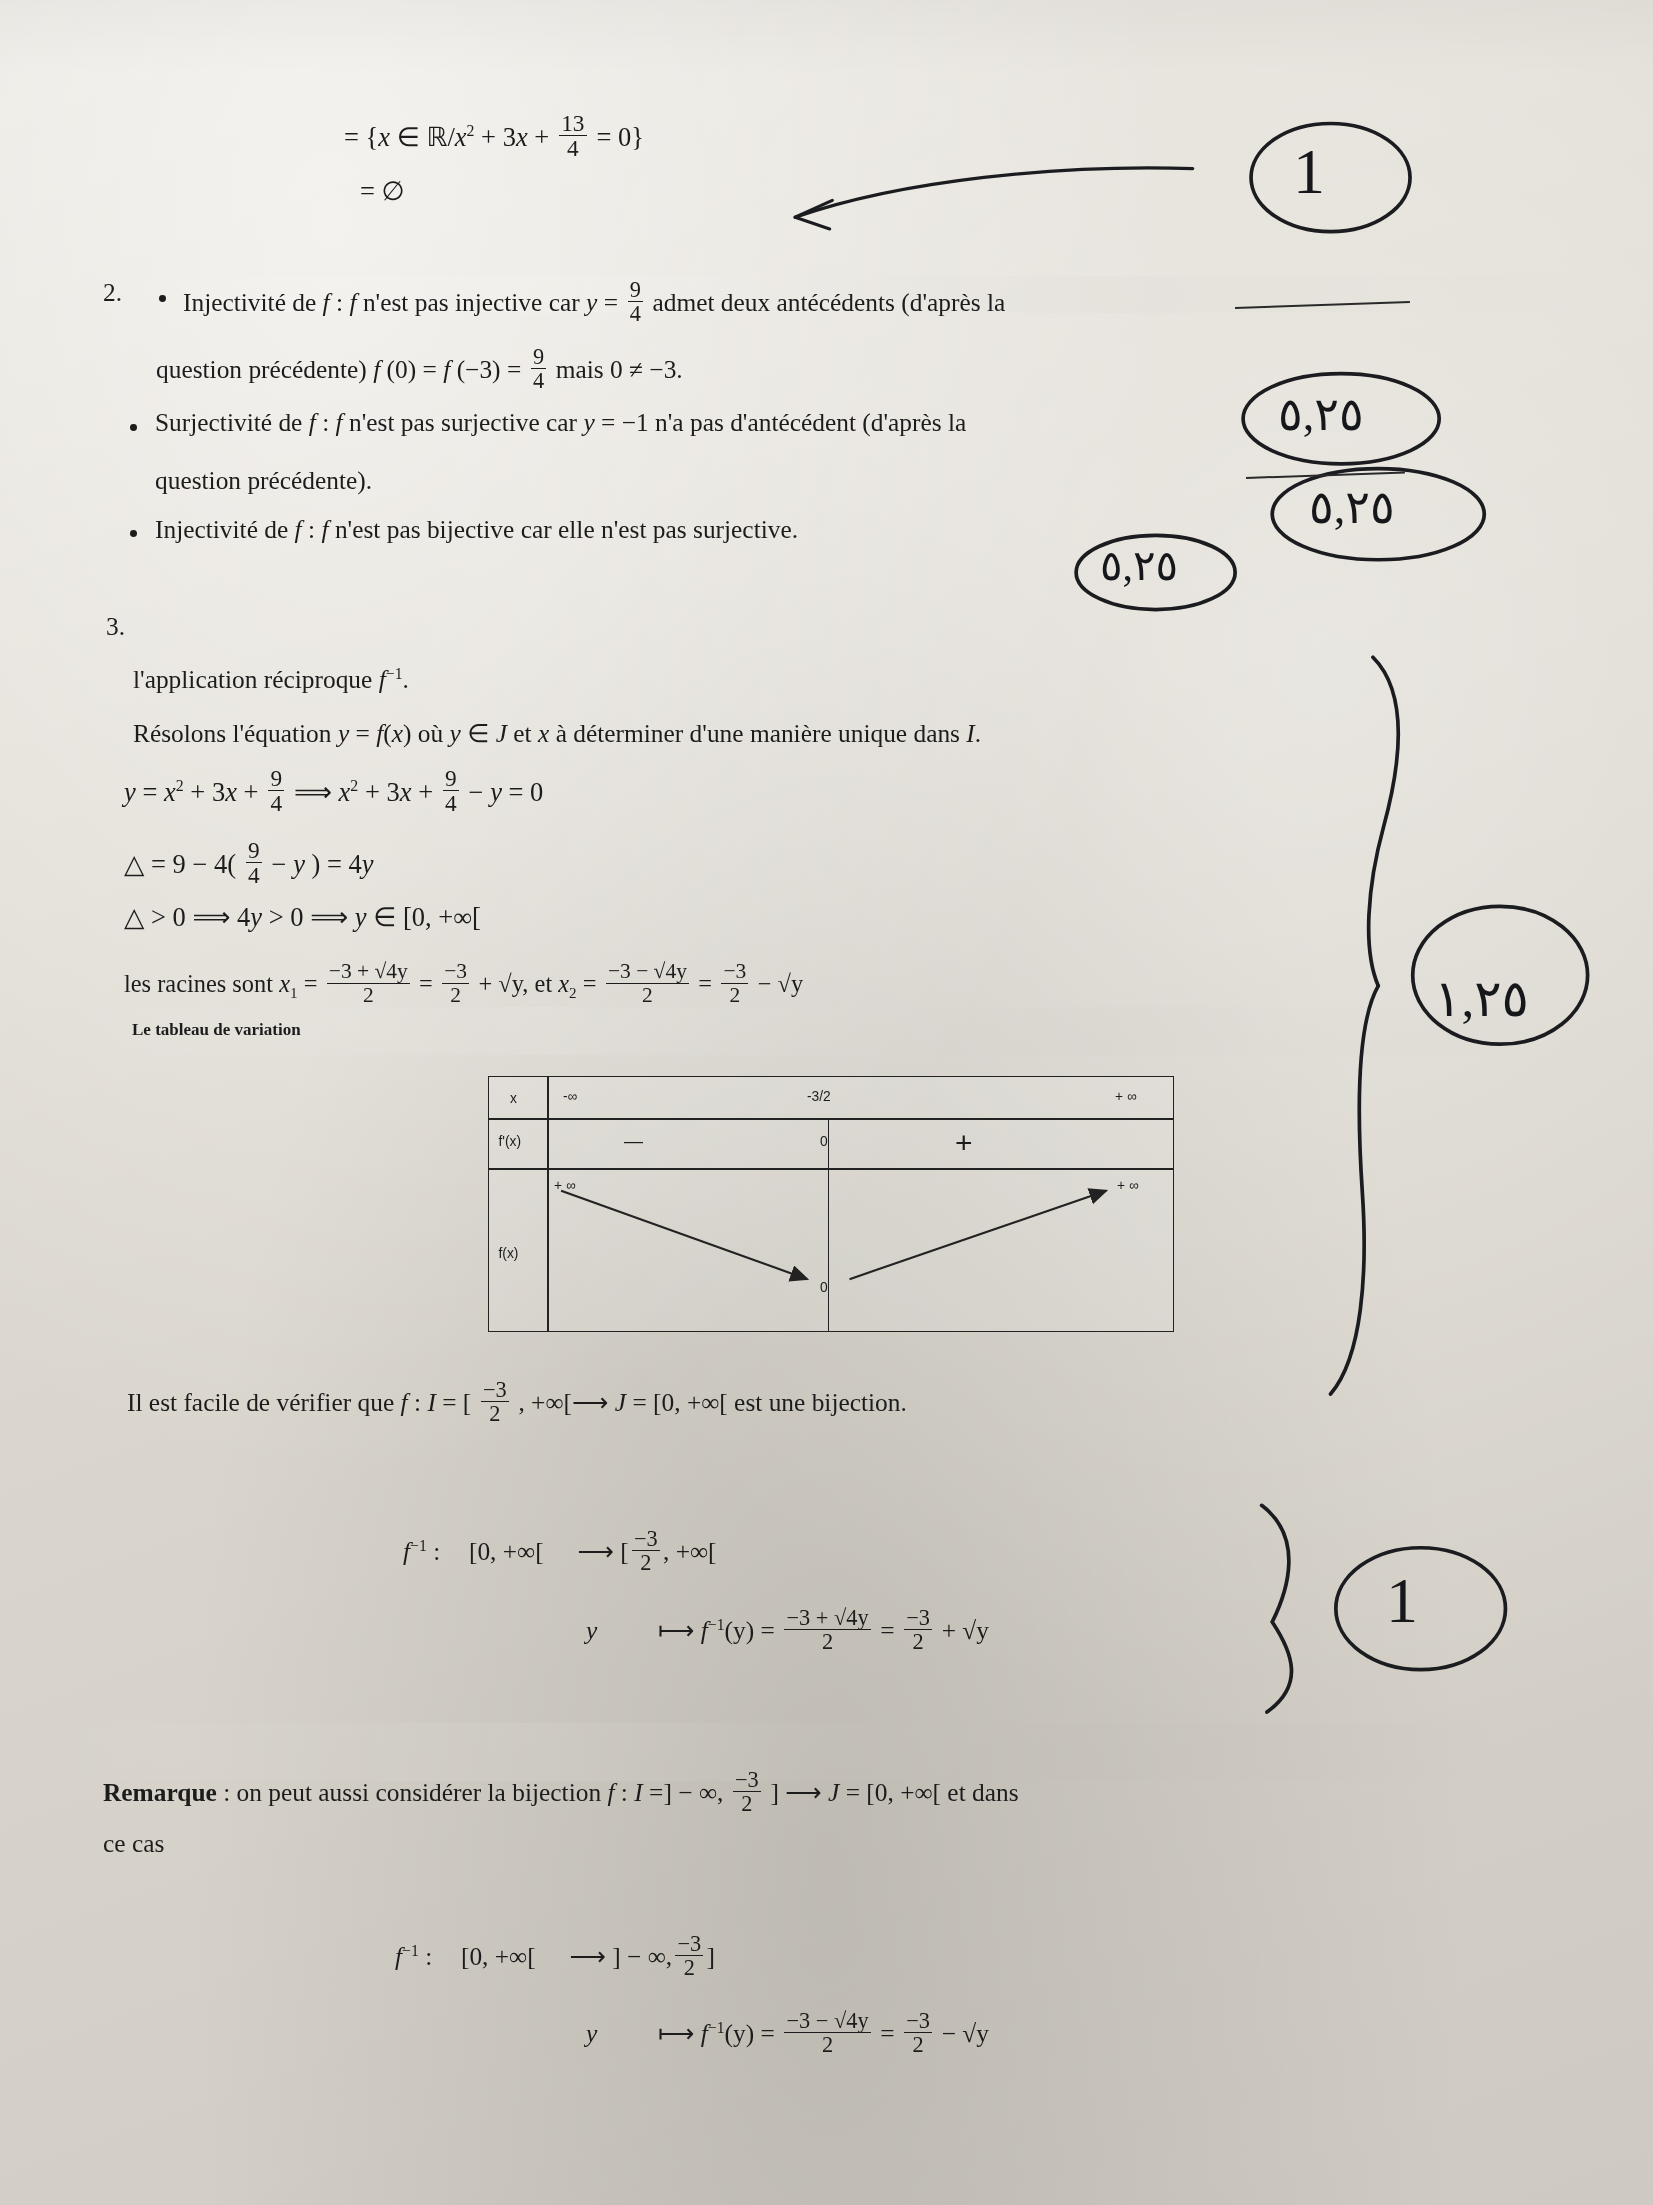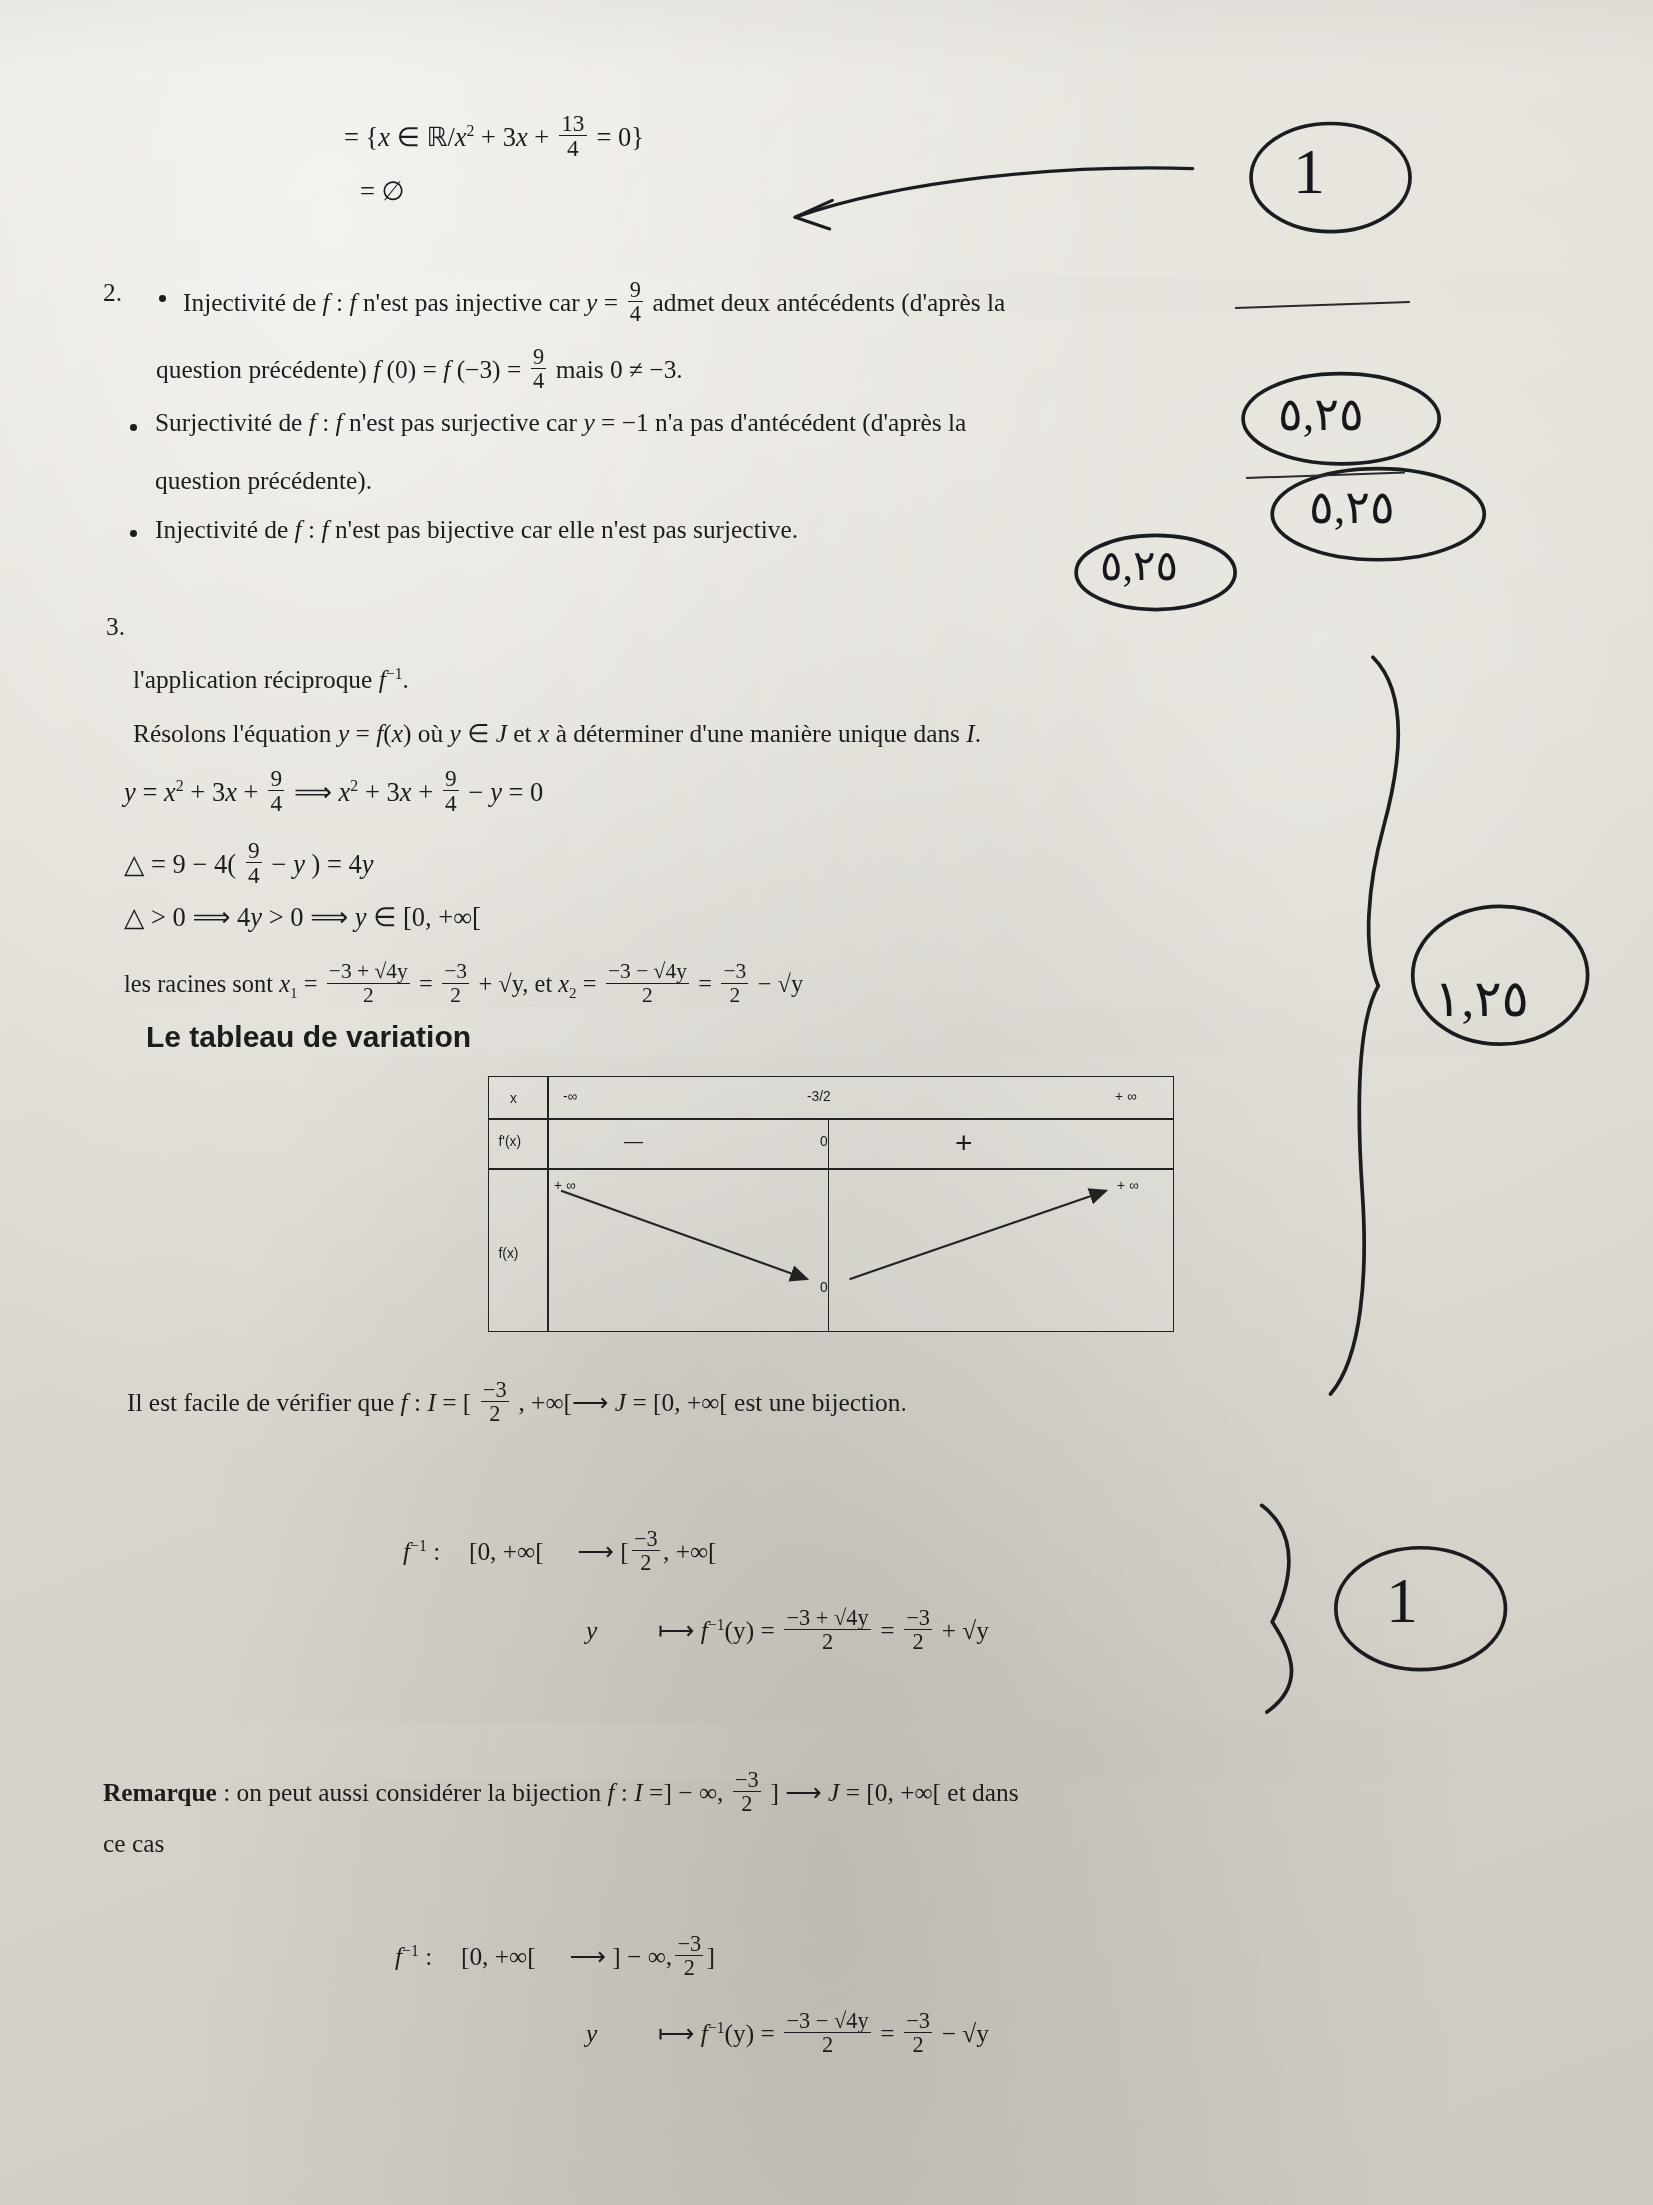--- a/index.html
+++ b/index.html
@@ -232,21 +232,21 @@
     <span>+ √y,</span>
     <span>et</span>
     <span class="it">x</span><sub style="font-size:.62em">2</sub>
     <span>=</span>
     <span class="frac"><span class="num">−3 − √4y</span><span class="den">2</span></span>
     <span>=</span>
     <span class="frac"><span class="num">−3</span><span class="den">2</span></span>
     <span>− √y</span>
   </div>
 
-  <div class="txt s48 bd" style="left:146px; top:1020px; font-family:Liberation Sans, sans-serif; font-size:30px;">Le tableau de variation</div>
+  <div class="txt s48 bd" style="left:132px; top:1020px; font-family:Liberation Serif, serif; font-size:17px;">Le tableau de variation</div>
 
   <div id="var-table" style="left:488px; top:1076px; width:684px; height:254px;">
     <div class="vline" style="left:58px; top:0; height:254px;"></div>
     <div class="hline" style="left:0; top:41px; width:684px;"></div>
     <div class="hline" style="left:0; top:91px; width:684px;"></div>
     <div class="vline" style="left:339px; top:41px; height:213px; width:1.1px;"></div>
 
     <div class="cell" style="left:21px; top:13.8px;">x</div>
     <div class="cell" style="left:9.5px; top:57px;">f'(x)</div>
     <div class="cell" style="left:9.5px; top:169px;">f(x)</div>

